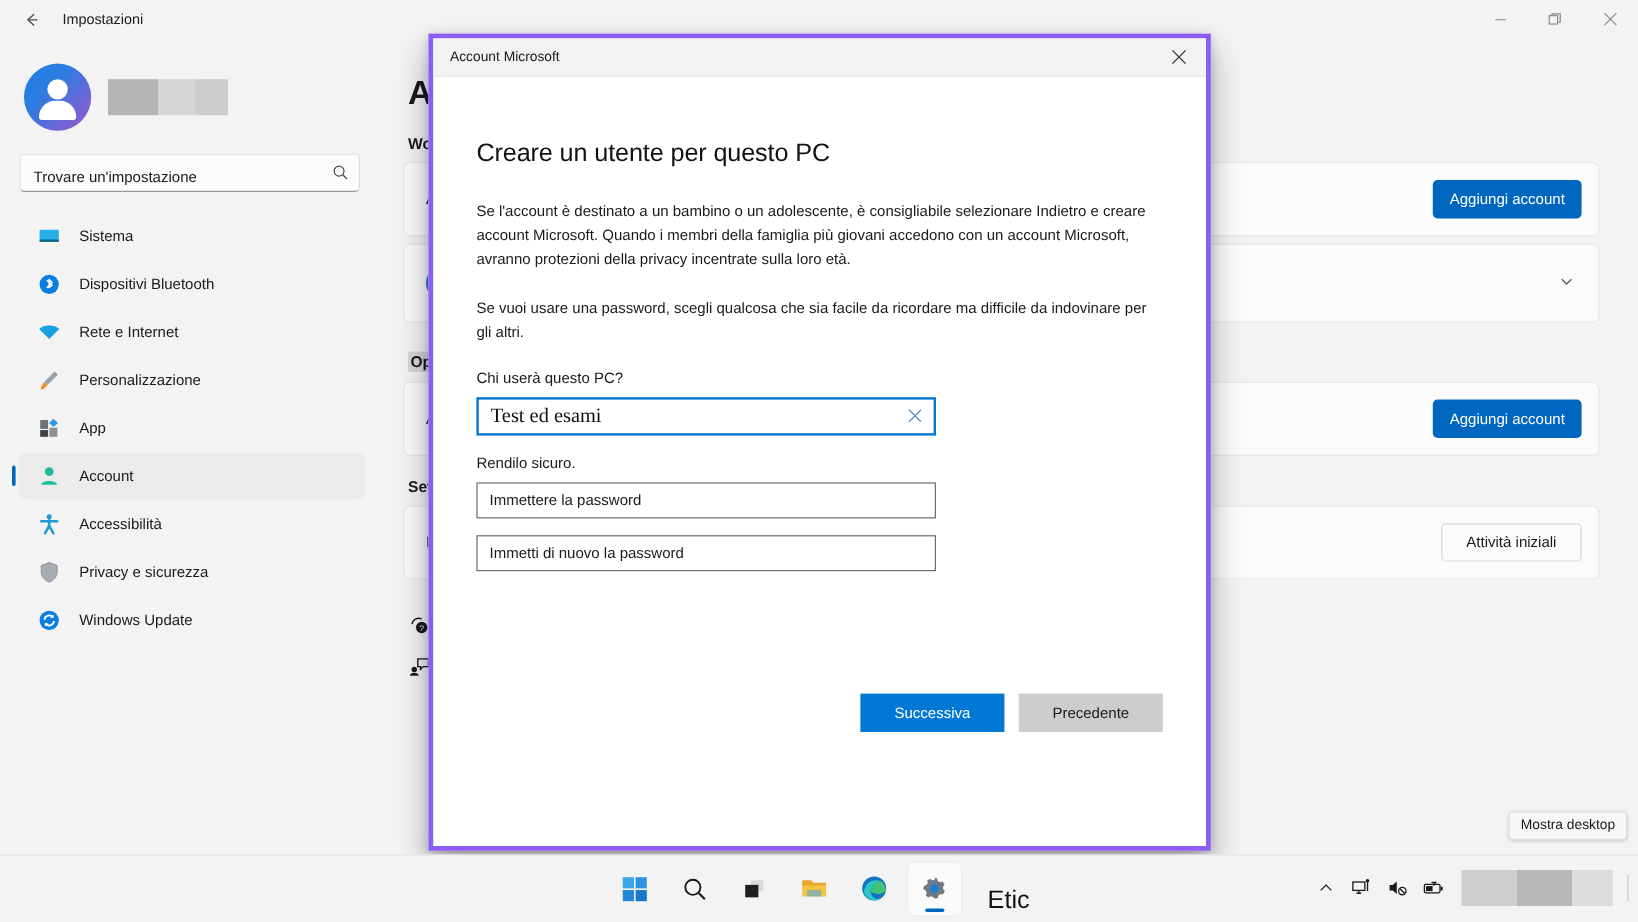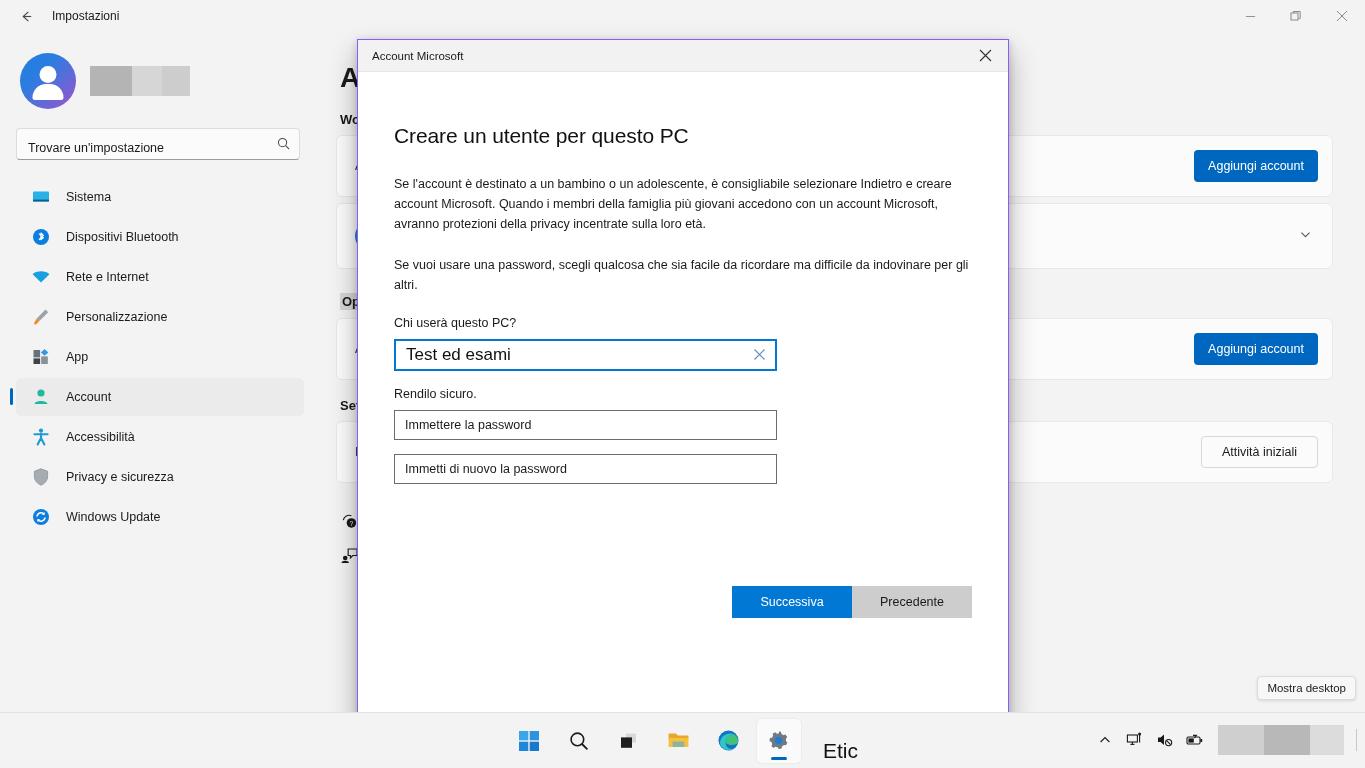--- a/index.html
+++ b/index.html
@@ -139,63 +139,63 @@
                     width:9px;height:9px;border-radius:50%;background:#fff;}
   .mini-avatar .b { position:absolute; left:50%; bottom:5px; transform:translateX(-50%);
                     width:17px;height:9px;background:#fff;border-radius:9px 9px 2px 2px;}
   .footer-links { margin-top: 22px; padding-left: 4px; }
   .footer-link { display: flex; align-items: center; gap: 13px; height: 34px; }
   .footer-link .fl-ico { width: 20px; height: 20px; color: #1a1a1a; }
   .footer-link .fl-text { font-size: 12.5px; color: #1a1a1a; }
 
   
   .dialog-shadow {
-    position: absolute; left: 357px; top: 39px;
+    position: absolute; left: 357px; top: 28px;
     width: 652px; height: 681px;
     box-shadow: 0 14px 26px rgba(0,0,0,0.30), 0 2px 8px rgba(0,0,0,0.18);
     background: #fff;
-    border: 1px solid #8b5cf6;
+    border: 4px solid #8b5cf6;
   }
   .dlg-title {
     height: 32px; background: #f2f2f2; border-bottom: 1px solid #e6e6e6;
     display: flex; align-items: center; justify-content: space-between;
     padding-left: 14px;
   }
   .dlg-title-text { font-size: 11.5px; color: #1a1a1a; }
   .dlg-close {
     width: 46px; height: 32px; display: flex;
     align-items: center; justify-content: center; color: #333; font-size: 13px;
   }
   .dlg-body { padding: 52px 36px 0 36px; position: relative; height: 598px;}
   .dlg-h1 { font-size: 21px; color: #111; margin-bottom: 26px; letter-spacing: -0.1px;}
   .dlg-p { font-size: 12.5px; color: #1a1a1a; line-height: 20px; margin-bottom: 21px; max-width: 580px;}
   .dlg-label { font-size: 12.5px; color: #1a1a1a; margin-bottom: 9px; }
   .field-wrap { position: relative; width: 383px; margin-bottom: 16px; }
   .field-name {
     width: 383px; height: 32px;
     border: 2px solid #0078d4; background: #fff;
     font-size: 17px; color: #111; padding: 0 32px 0 10px;
-    font-family: Liberation Sans, sans-serif;
+    font-family: Liberation Serif, serif;
   }
   .field-clear {
     position: absolute; right: 10px; top: 7px;
     width: 16px; height: 16px; color: #5c8fbe; font-size: 14px;
     display: flex; align-items: center; justify-content: center;
   }
   .field-pw {
     width: 383px; height: 30px; display: block;
     border: 1px solid #6b6b6b; background: #fff;
     font-size: 12.5px; color: #1a1a1a; padding: 0 10px;
     margin-bottom: 14px;
     font-family: "Liberation Sans", sans-serif;
   }
   .field-pw::placeholder { color: #1a1a1a; }
   .dlg-actions {
     position: absolute; right: 36px; bottom: 52px;
-    display: flex; 
+    display: flex; gap: 12px;
   }
   .dlg-btn-primary {
     width: 120px; height: 32px; background: #0078d4; color: #fff;
     border: none; font-size: 12.5px; font-family: "Liberation Sans", sans-serif;
   }
   .dlg-btn-secondary {
     width: 120px; height: 32px; background: #cdcdcd; color: #1a1a1a;
     border: none; font-size: 12.5px; font-family: "Liberation Sans", sans-serif;
   }
 

